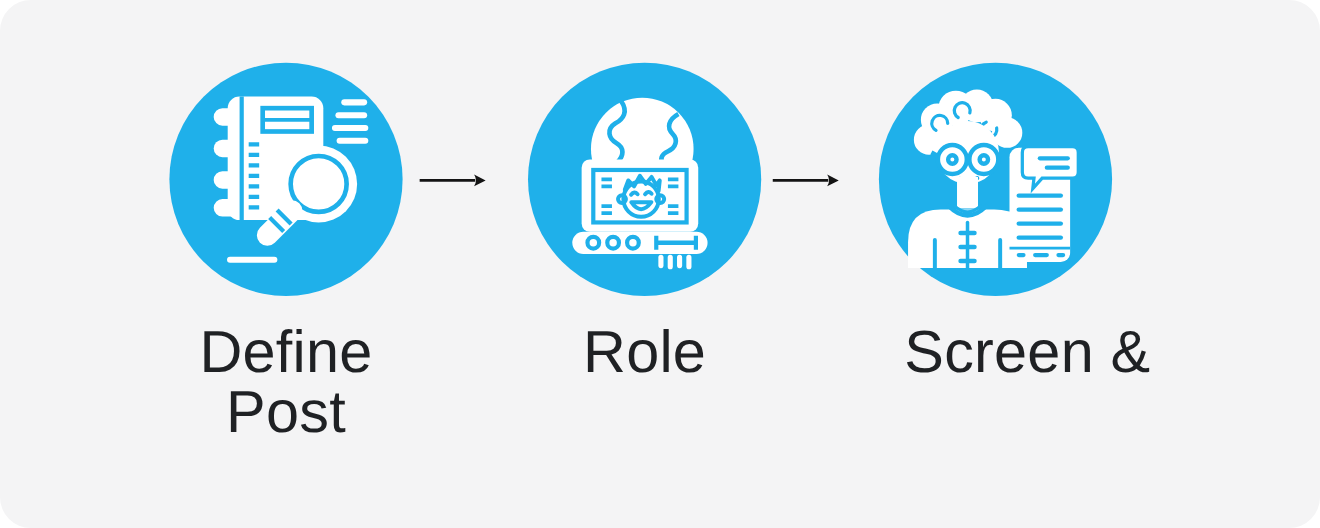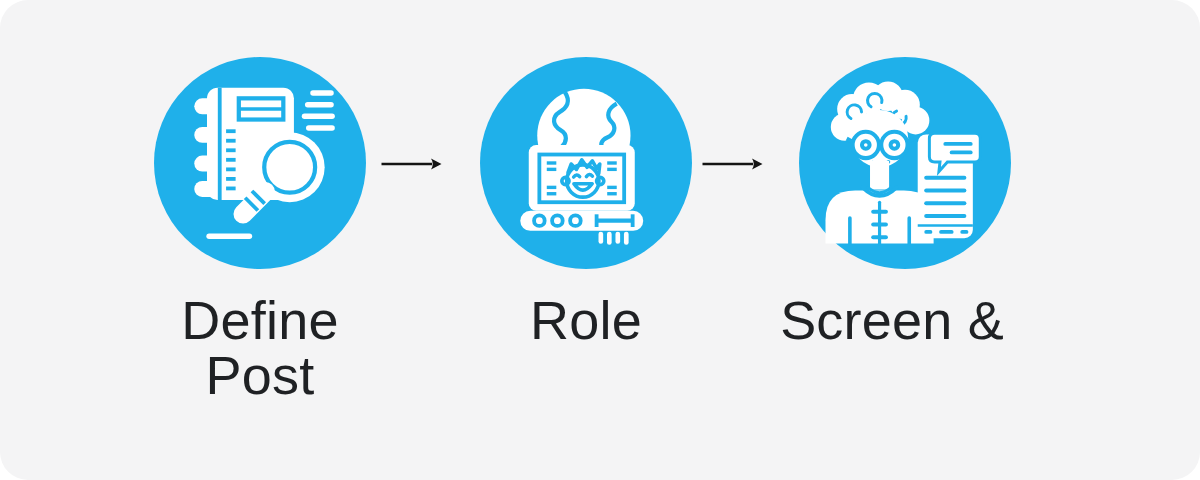--- a/index.html
+++ b/index.html
@@ -15,21 +15,21 @@
     font-family:"Liberation Sans",sans-serif;}
   .canvas{position:relative;width:1200px;height:480px;background:var(--page-background);}
   .card{position:absolute;inset:0;background:var(--card-background);border-radius:28px;}
   .step-circle{position:absolute;top:57px;width:212px;height:212px;border-radius:50%;
     background:var(--accent);}
   .step-circle svg{position:absolute;inset:0;width:100%;height:100%;}
   .c1{left:154px;} .c2{left:480px;} .c3{left:799px;}
   .step-label{position:absolute;top:293px;width:300px;text-align:center;
     color:var(--label-text);font-size:54px;line-height:55px;font-weight:500;
     letter-spacing:.2px;}
-  .l1{left:110px;} .l2{left:436px;} .l3{left:742px;}
+  .l1{left:110px;} .l2{left:436px;} .l3{left:784px;}
   .arrow{position:absolute;top:152px;width:64px;height:24px;}
   .a1{left:380px;} .a2{left:701px;}
 </style>
 </head>
 <body>
 
 <div class="canvas">
   <div class="card"></div>
 
   <div class="step-circle c1">

